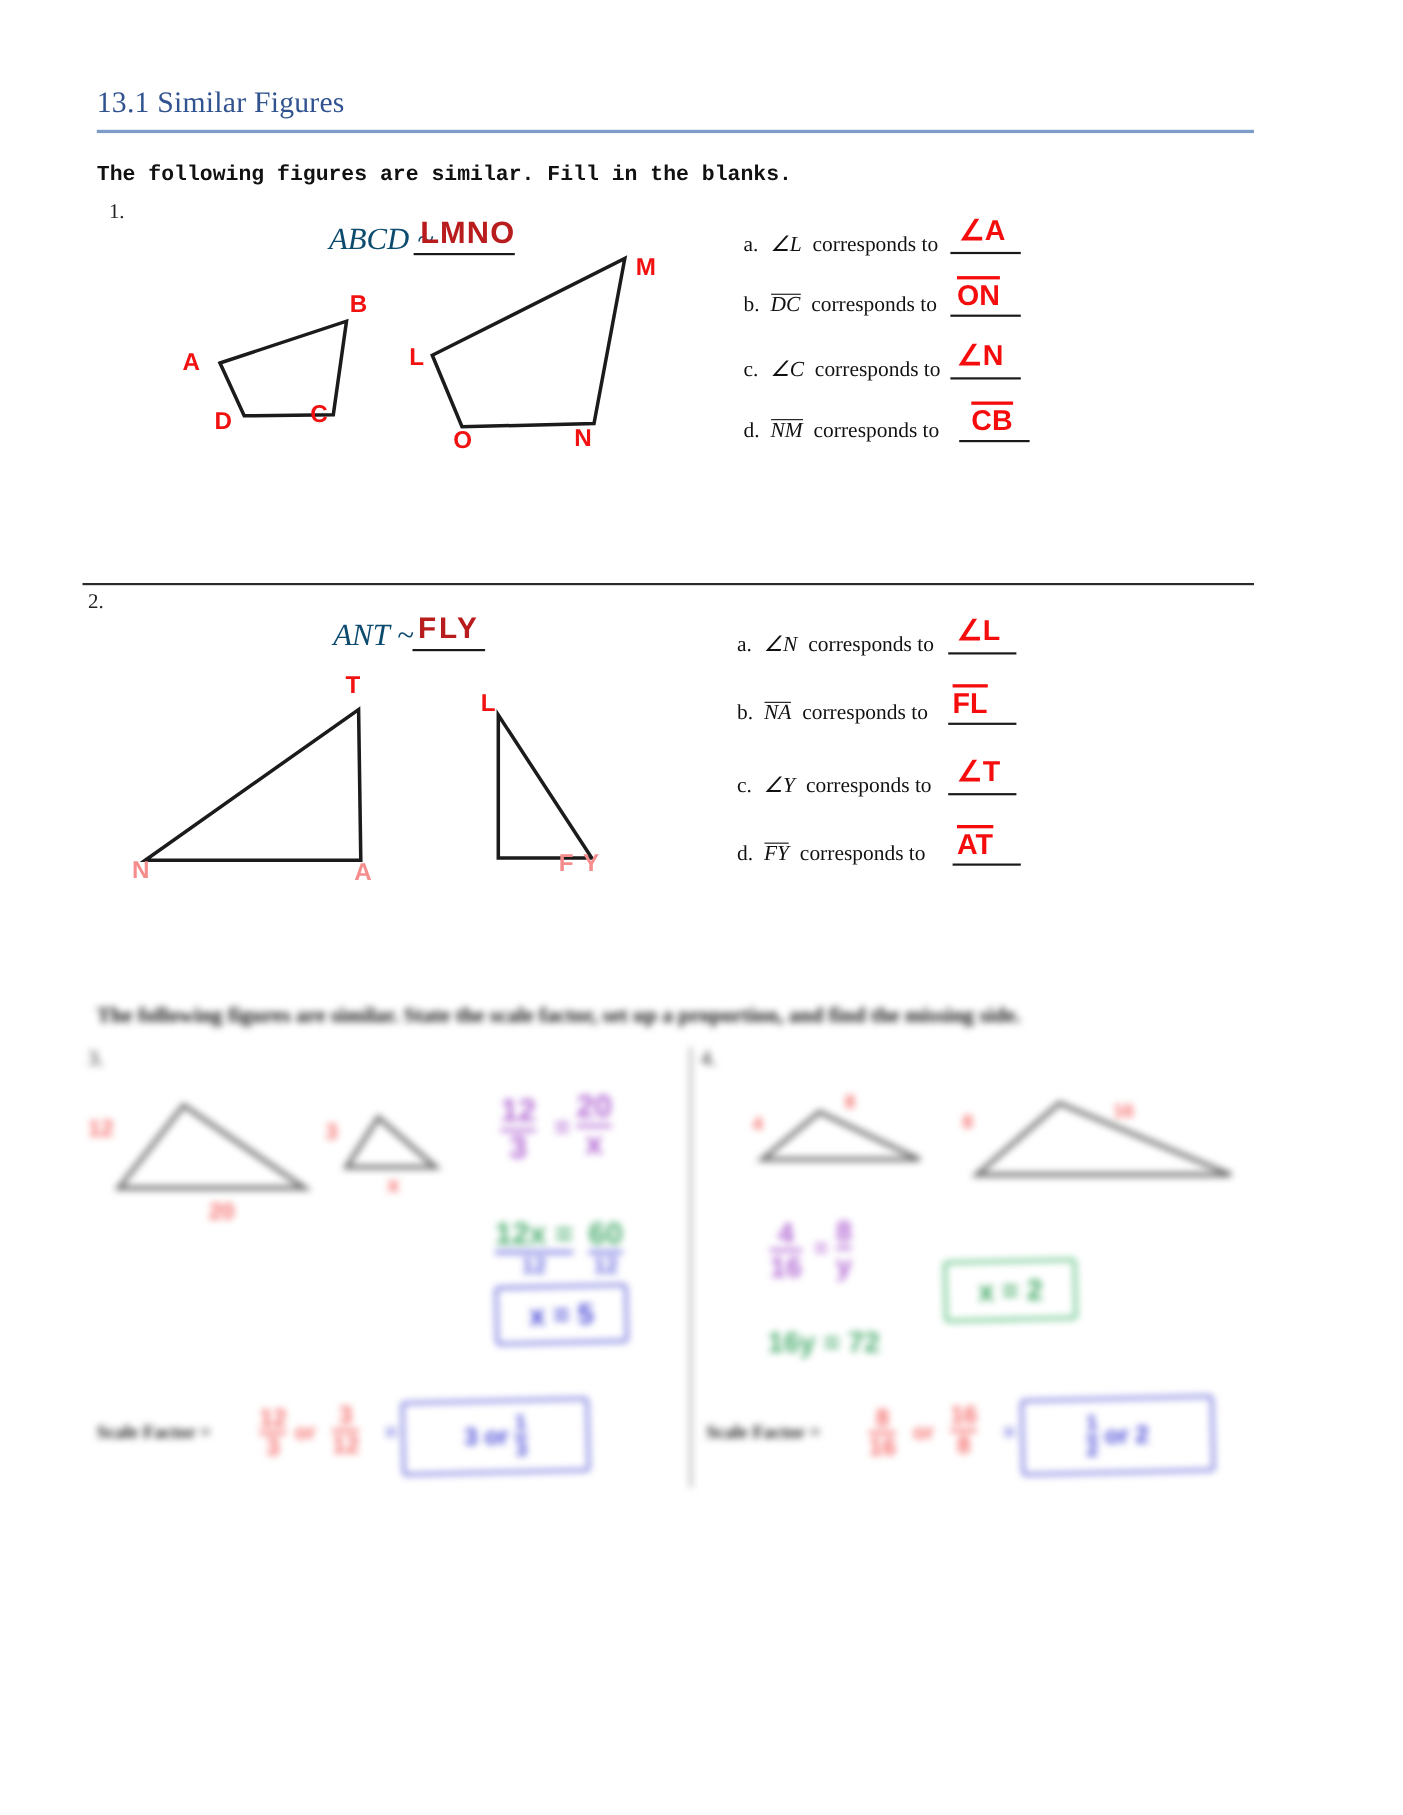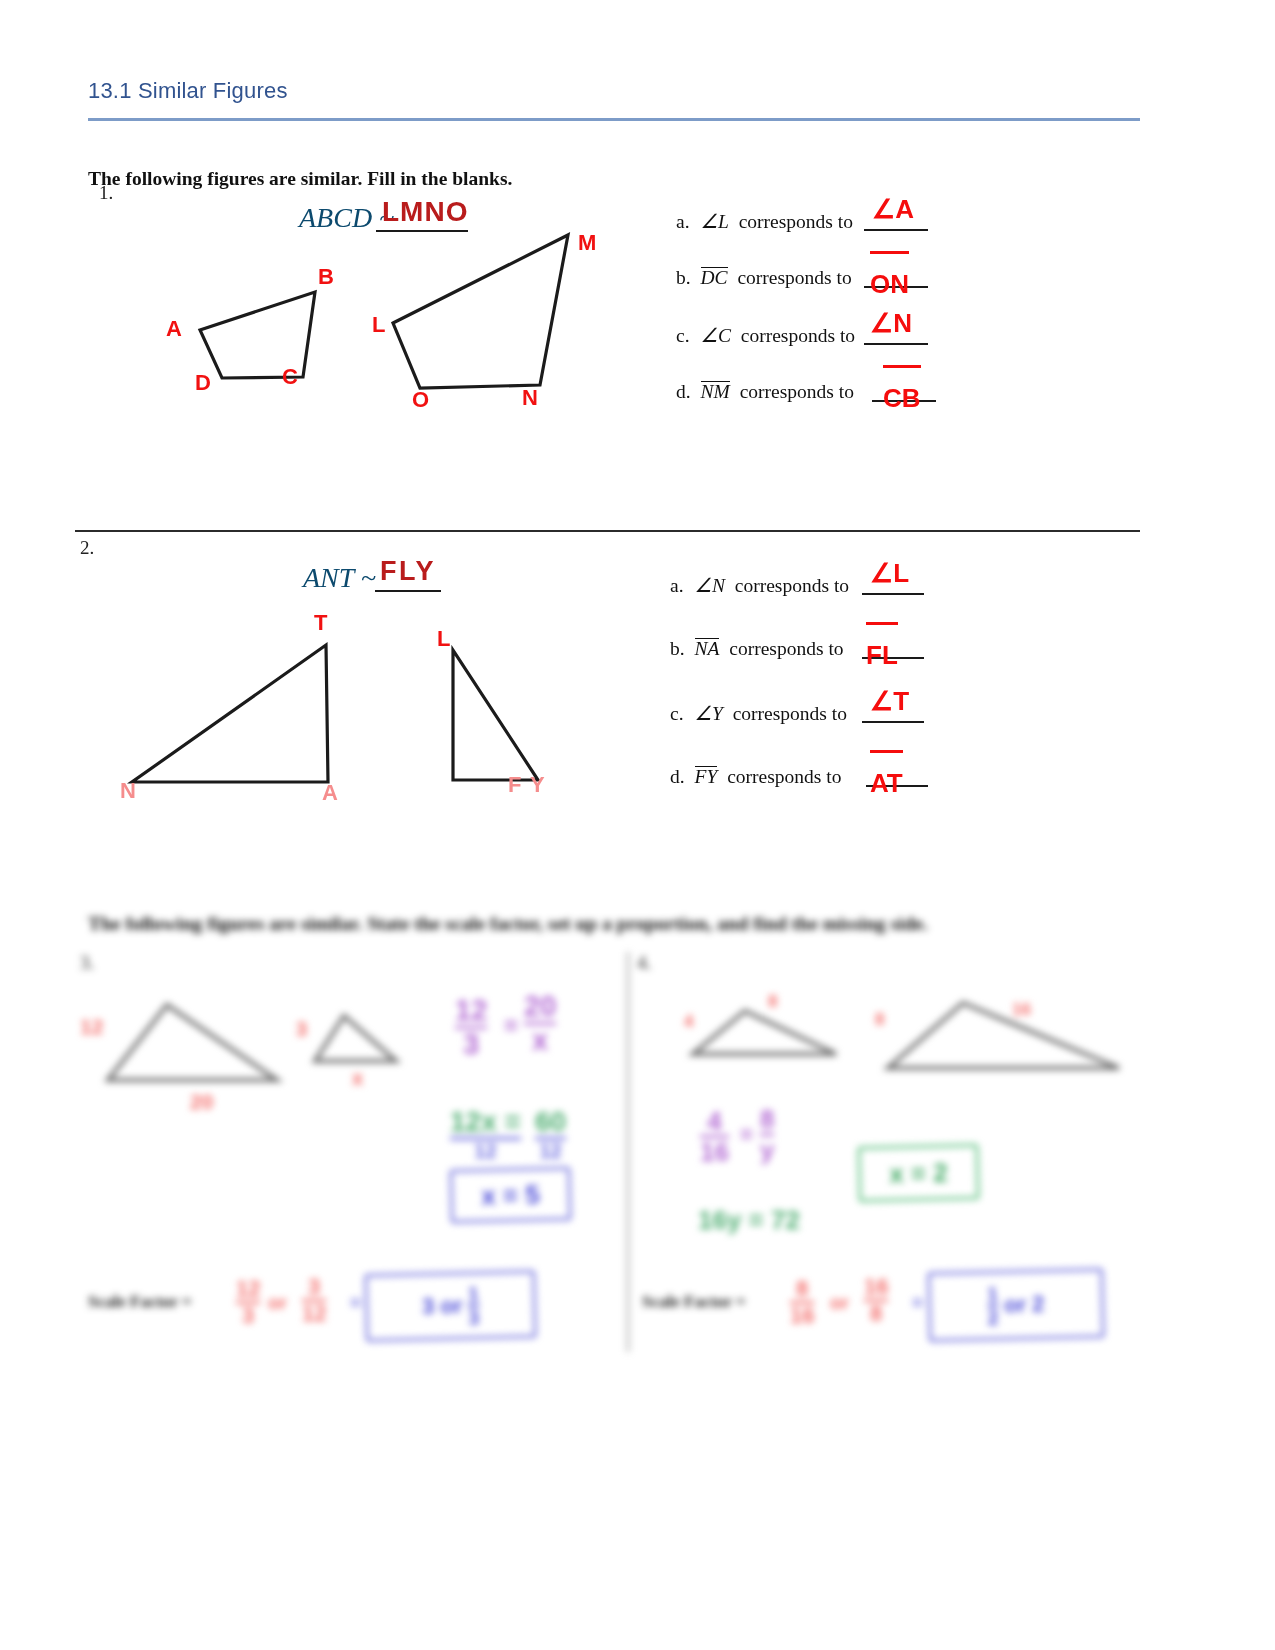--- a/index.html
+++ b/index.html
@@ -11,41 +11,41 @@
     position: relative;
     font-family: "Liberation Serif", serif;
     color: #000;
     overflow: hidden;
   }
   .page { position: absolute; inset: 0; }
 
   
   .hdr-title {
     position: absolute; left: 88px; top: 78px;
-    font-family: Liberation Sans, sans-serif;
-    font-size: 22px; color: #31538f; letter-spacing: .2px;
+    font-family: Liberation Serif, serif;
+    font-size: 27px; color: #31538f; letter-spacing: .2px;
   }
   .hdr-rule {
     position: absolute; left: 88px; top: 118px; width: 1052px; height: 3px;
     background: #7d9cc8;
   }
   .practice-badge {
     position: absolute; left: 884px; top: 58px; width: 256px; height: 63px;
     background: #000; color: #fff;
     display: flex; align-items: center; justify-content: center;
     font-family: "Liberation Sans", sans-serif;
     font-size: 40px; letter-spacing: .5px;
   }
 
   
   .instr {
     position: absolute; font-family: "Liberation Serif", serif;
     font-weight: bold; font-size: 19.5px; color: #111;
   }
-  #instr1 { left: 88px; top: 168px; }
+  #instr1 { left: 88px; top: 148px; font-family: Liberation Mono, monospace; }
 
   .qnum {
     position: absolute; font-family: "Liberation Serif", serif;
     font-size: 19px; color: #222;
   }
   #q1num { left: 99px; top: 182px; }
   #q2num { left: 80px; top: 537px; }
 
   .divider {
     position: absolute; background: #2b2b2b;
@@ -105,21 +105,21 @@
     position: absolute; top: 31px; height: 0;
     border-bottom: 2px solid #1a1a1a; width: 64px;
   }
   .arow .hw {
     position: absolute; top: -4px;
     font-family: "Liberation Sans", sans-serif;
     font-weight: bold; font-size: 26px; color: #f50d0d;
     white-space: nowrap;
   }
   .arow .hw .bar {
-    display: inline-block; border-top: 3px solid #f50d0d; padding-top: 17px; line-height: 1.0;
+    display: inline-block; border-top: 3px solid #f50d0d; padding-top: 1px; line-height: 1.0;
   }
   #alist1 { left: 676px; top: 198px; }
   #alist2 { left: 670px; top: 562px; }
 
   
   .blurwrap {
     position: absolute; left: 0; top: 900px; width: 1275px; height: 480px;
     filter: blur(3.6px);
   }
 

